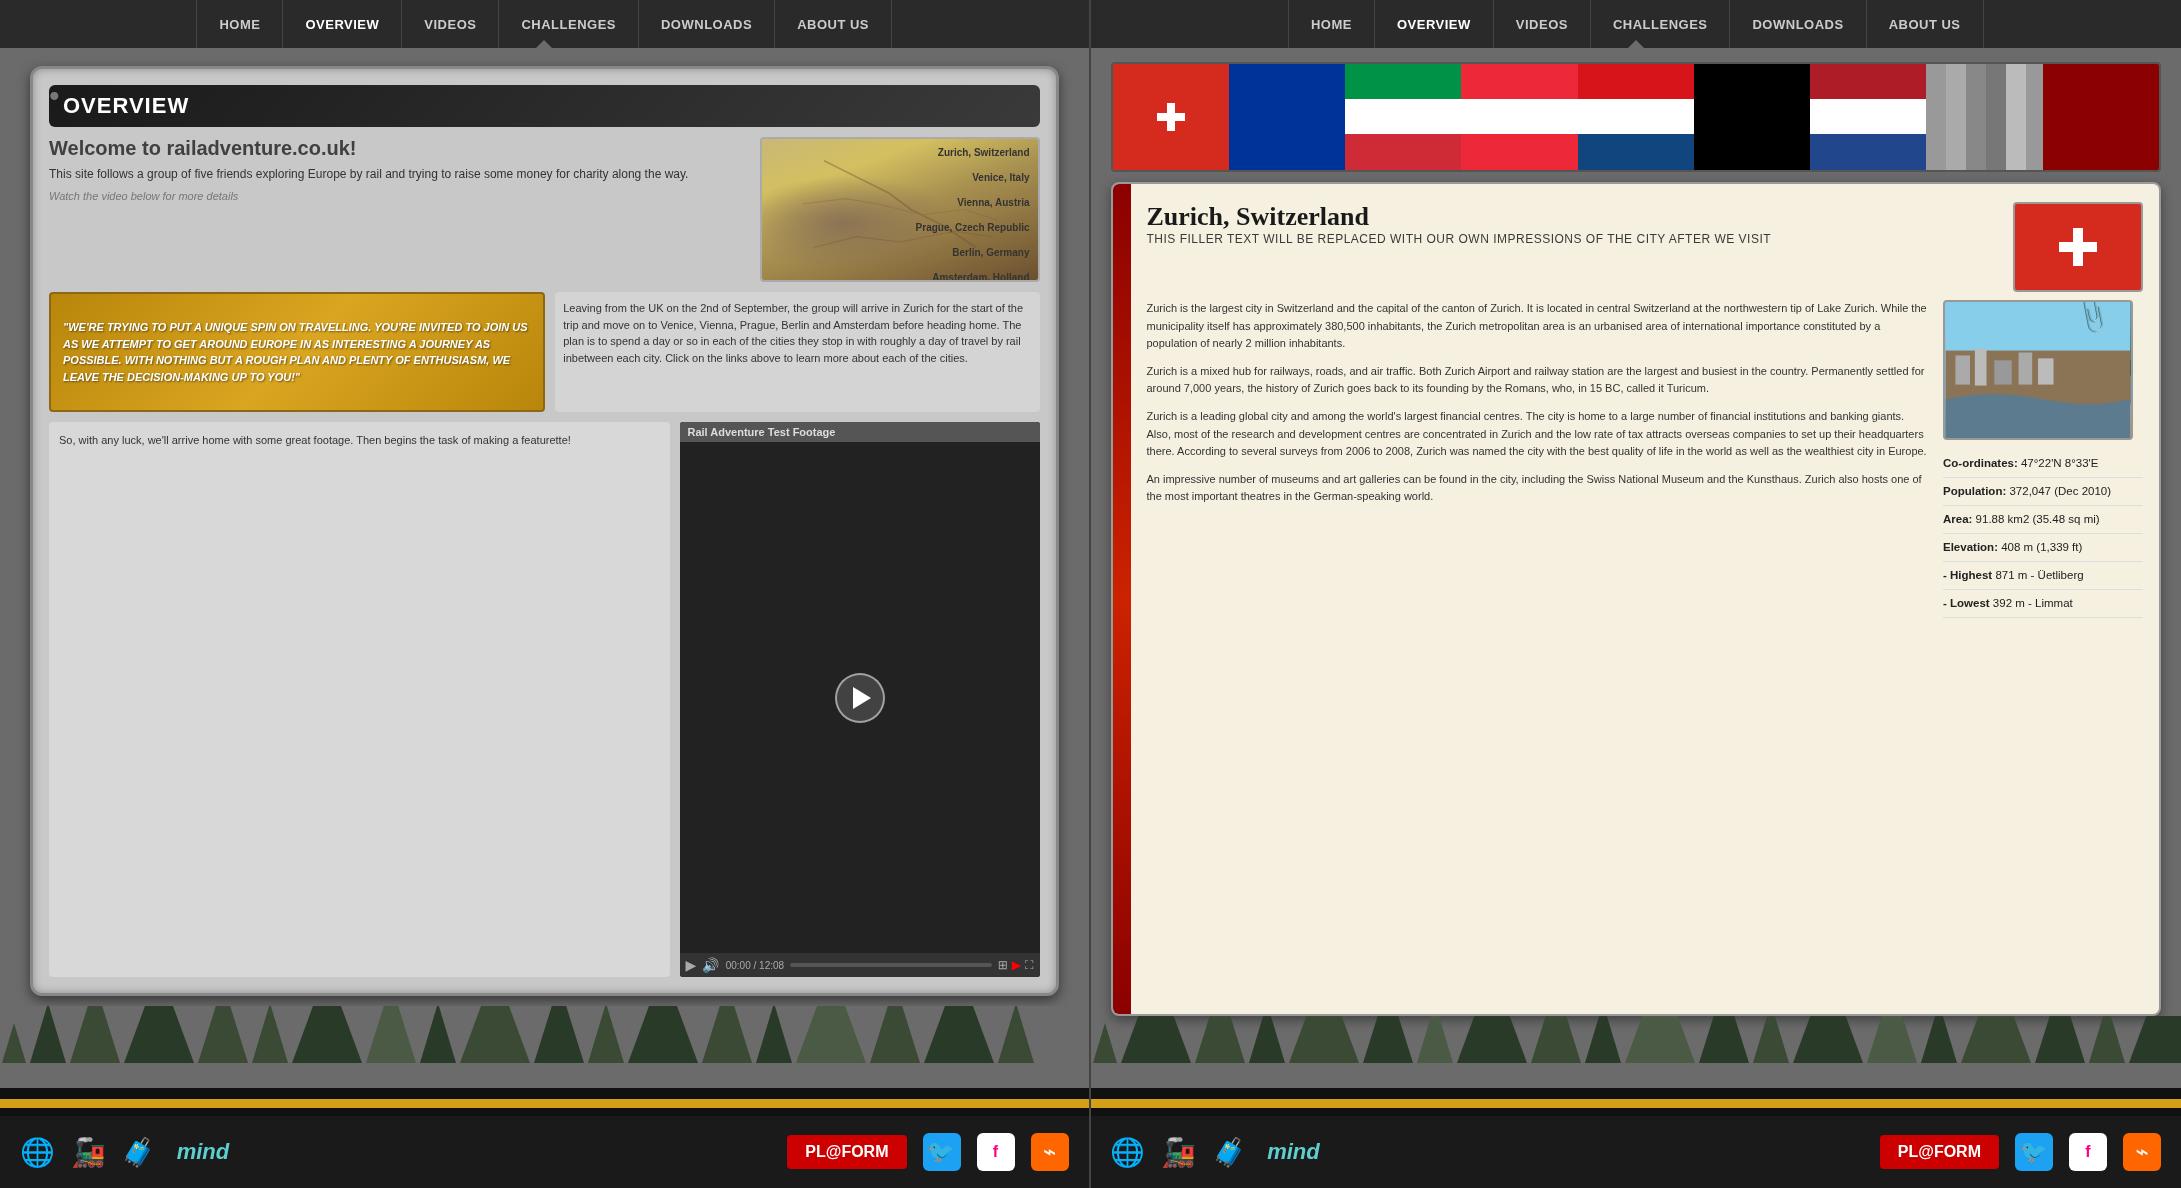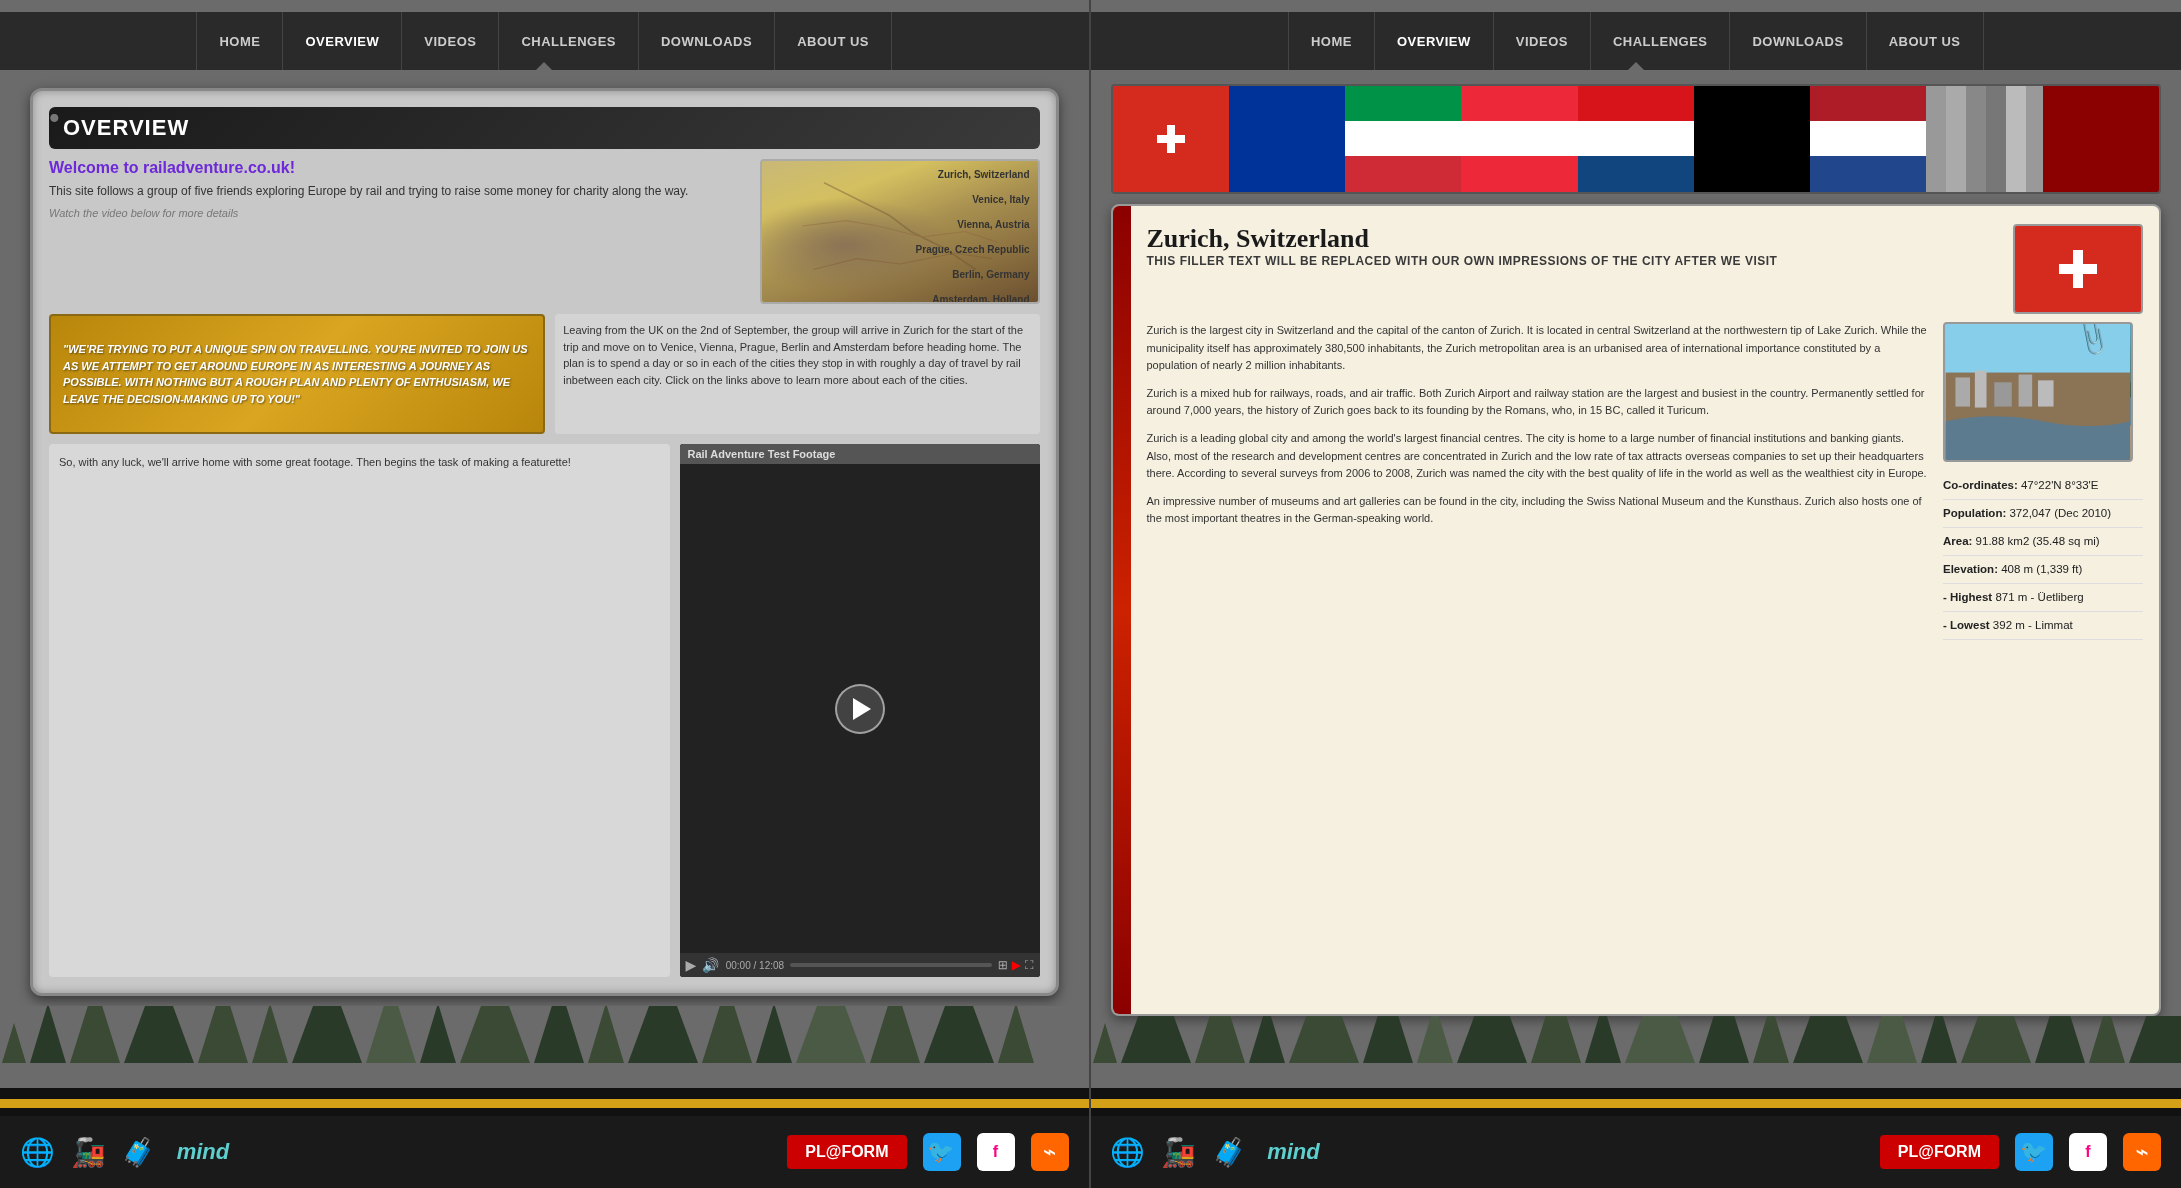--- a/index.html
+++ b/index.html
@@ -20,28 +20,27 @@
       background: #6b6b6b;
       display: flex;
       flex-direction: column;
       position: relative;
     }
     .panel-left { border-right: 2px solid #444; }
 
     
     .nav {
       background: #2a2a2a;
-      height: 58px;
+      height: 48px;
       display: flex;
       align-items: center;
       justify-content: center;
       gap: 0;
       position: relative;
       z-index: 10;
-      margin-top: 12px;
     }
     .nav-item {
       color: #ccc;
       font-size: 13px;
       font-weight: bold;
       padding: 0 22px;
       height: 100%;
       display: flex;
       align-items: center;
       cursor: pointer;
@@ -107,22 +106,22 @@
       display: flex;
       gap: 10px;
       height: 145px;
     }
     .welcome-text {
       flex: 1;
       font-size: 12px;
       color: #333;
     }
     .welcome-text h2 {
-      font-size: 16px;
-      color: #6d28d9;
+      font-size: 20px;
+      color: #404040;
       margin-bottom: 6px;
     }
     .welcome-text p {
       margin-bottom: 6px;
       line-height: 1.4;
     }
     .watch-link {
       color: #777;
       font-style: italic;
       font-size: 11px;
@@ -381,21 +380,21 @@
       gap: 8px;
     }
     .city-title {
       font-size: 26px;
       font-weight: bold;
       color: #1a1a1a;
       font-family: Georgia, serif;
     }
     .city-subtitle {
       font-size: 12px;
-      font-weight: bold;
+      font-weight: normal;
       color: #3a3a3a;
       text-transform: uppercase;
       letter-spacing: 0.5px;
       margin-bottom: 4px;
     }
     .city-body-row {
       display: flex;
       gap: 14px;
       flex: 1;
     }

